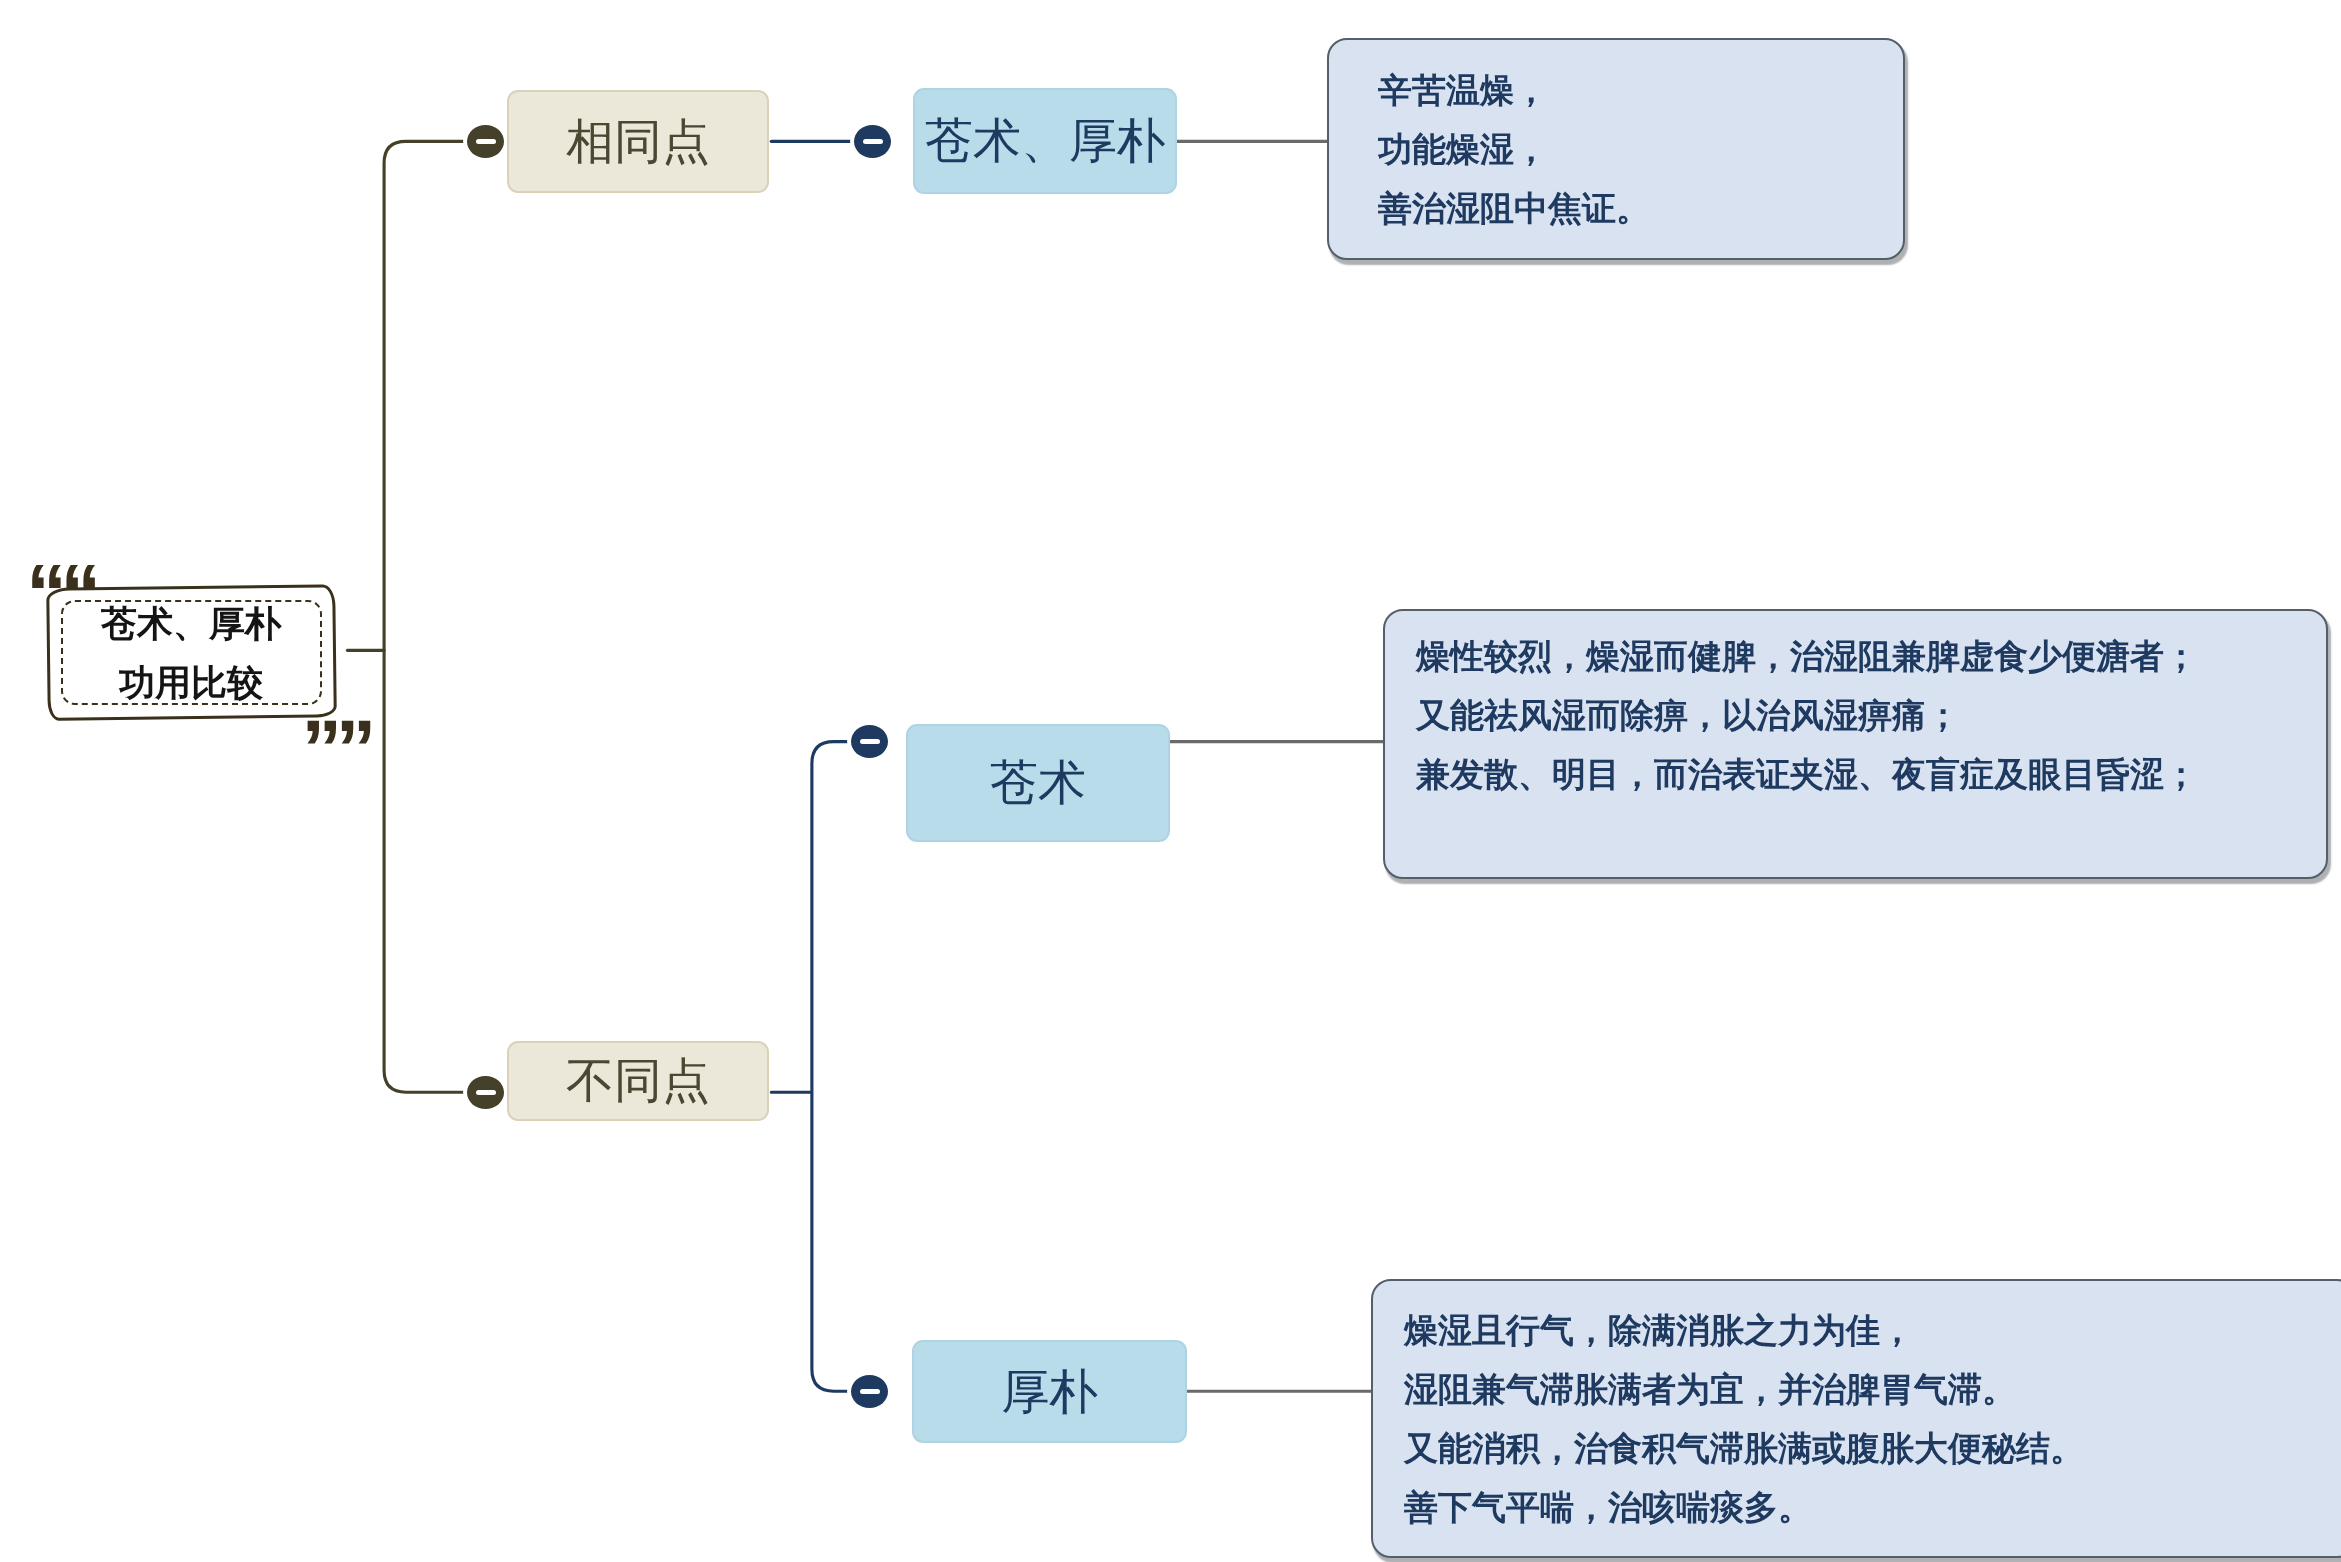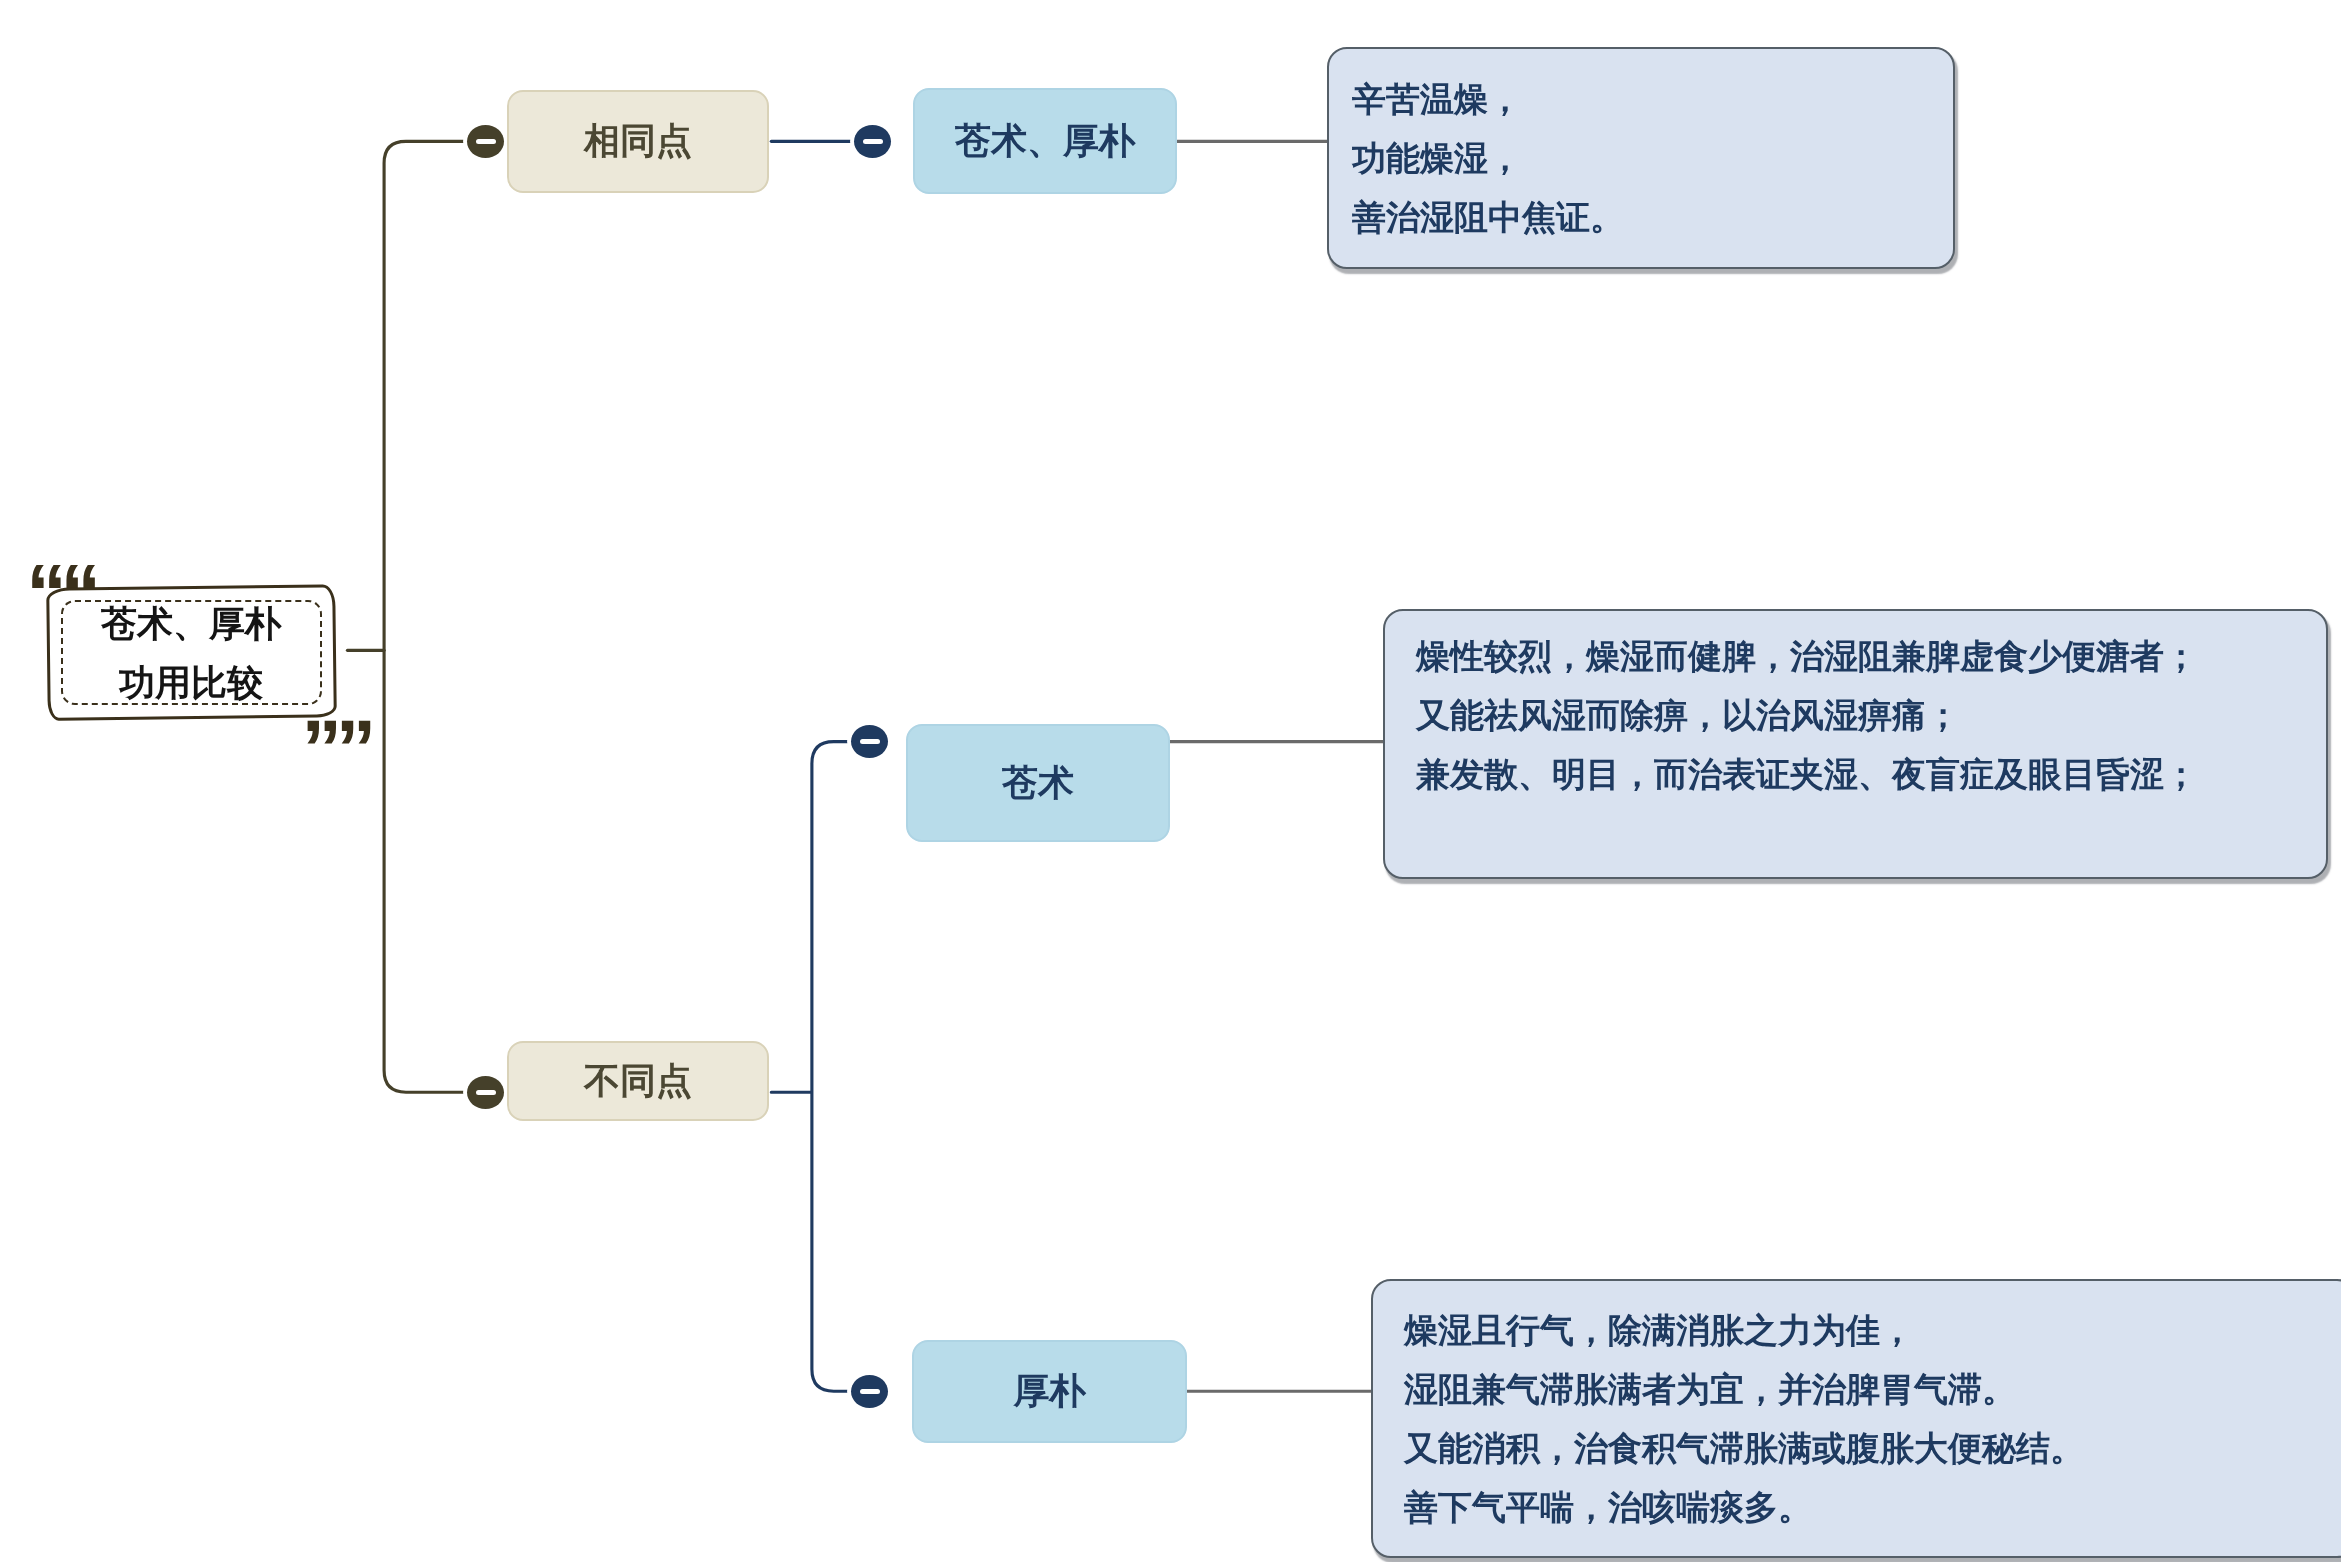--- a/index.html
+++ b/index.html
@@ -12,23 +12,23 @@
     overflow: hidden;
   }
   svg.connectors { position: absolute; left: 0; top: 0; }
 
   
   .node {
     position: absolute;
     display: flex;
     align-items: center;
     justify-content: center;
-    font-weight: bold;
-    font-size: 36px;
-    border-radius: 16px;
+    font-weight: normal;
+    font-size: 48px;
+    border-radius: 11px;
     box-sizing: border-box;
     white-space: nowrap;
   }
   .node-beige {
     background: #ece8d9;
     border: 2.3px solid #d9d2b8;
     color: #4b4733;
   }
   .node-blue {
     background: #b8dcea;
@@ -147,21 +147,21 @@
   <div class="node node-beige" style="left:507px; top:90px; width:262px; height:103px;">相同点</div>
 
   <div class="node node-blue" style="left:913px; top:88px; width:264px; height:106px;">苍术、厚朴</div>
 
   <div class="node node-beige" style="left:507px; top:1041px; width:262px; height:80px;">不同点</div>
 
   <div class="node node-blue" style="left:906px; top:724px; width:264px; height:118px;">苍术</div>
 
   <div class="node node-blue" style="left:898px; top:1340px; width:275px; height:103px;margin-left:14px;">厚朴</div>
 
-  <div class="detail" style="left:1327px; top:47px; width:628px; height:222px; padding:21px 23px;">
+  <div class="detail" style="left:1327px; top:38px; width:578px; height:222px; padding:21px 49px;">
     <div class="detail-line">辛苦温燥，</div>
     <div class="detail-line">功能燥湿，</div>
     <div class="detail-line">善治湿阻中焦证。</div>
   </div>
 
   <div class="detail" style="left:1383px; top:609px; width:945px; height:270px; padding:15.6px 31px;">
     <div class="detail-line">燥性较烈，燥湿而健脾，治湿阻兼脾虚食少便溏者；</div>
     <div class="detail-line">又能祛风湿而除痹，以治风湿痹痛；</div>
     <div class="detail-line">兼发散、明目，而治表证夹湿、夜盲症及眼目昏涩；</div>
   </div>

